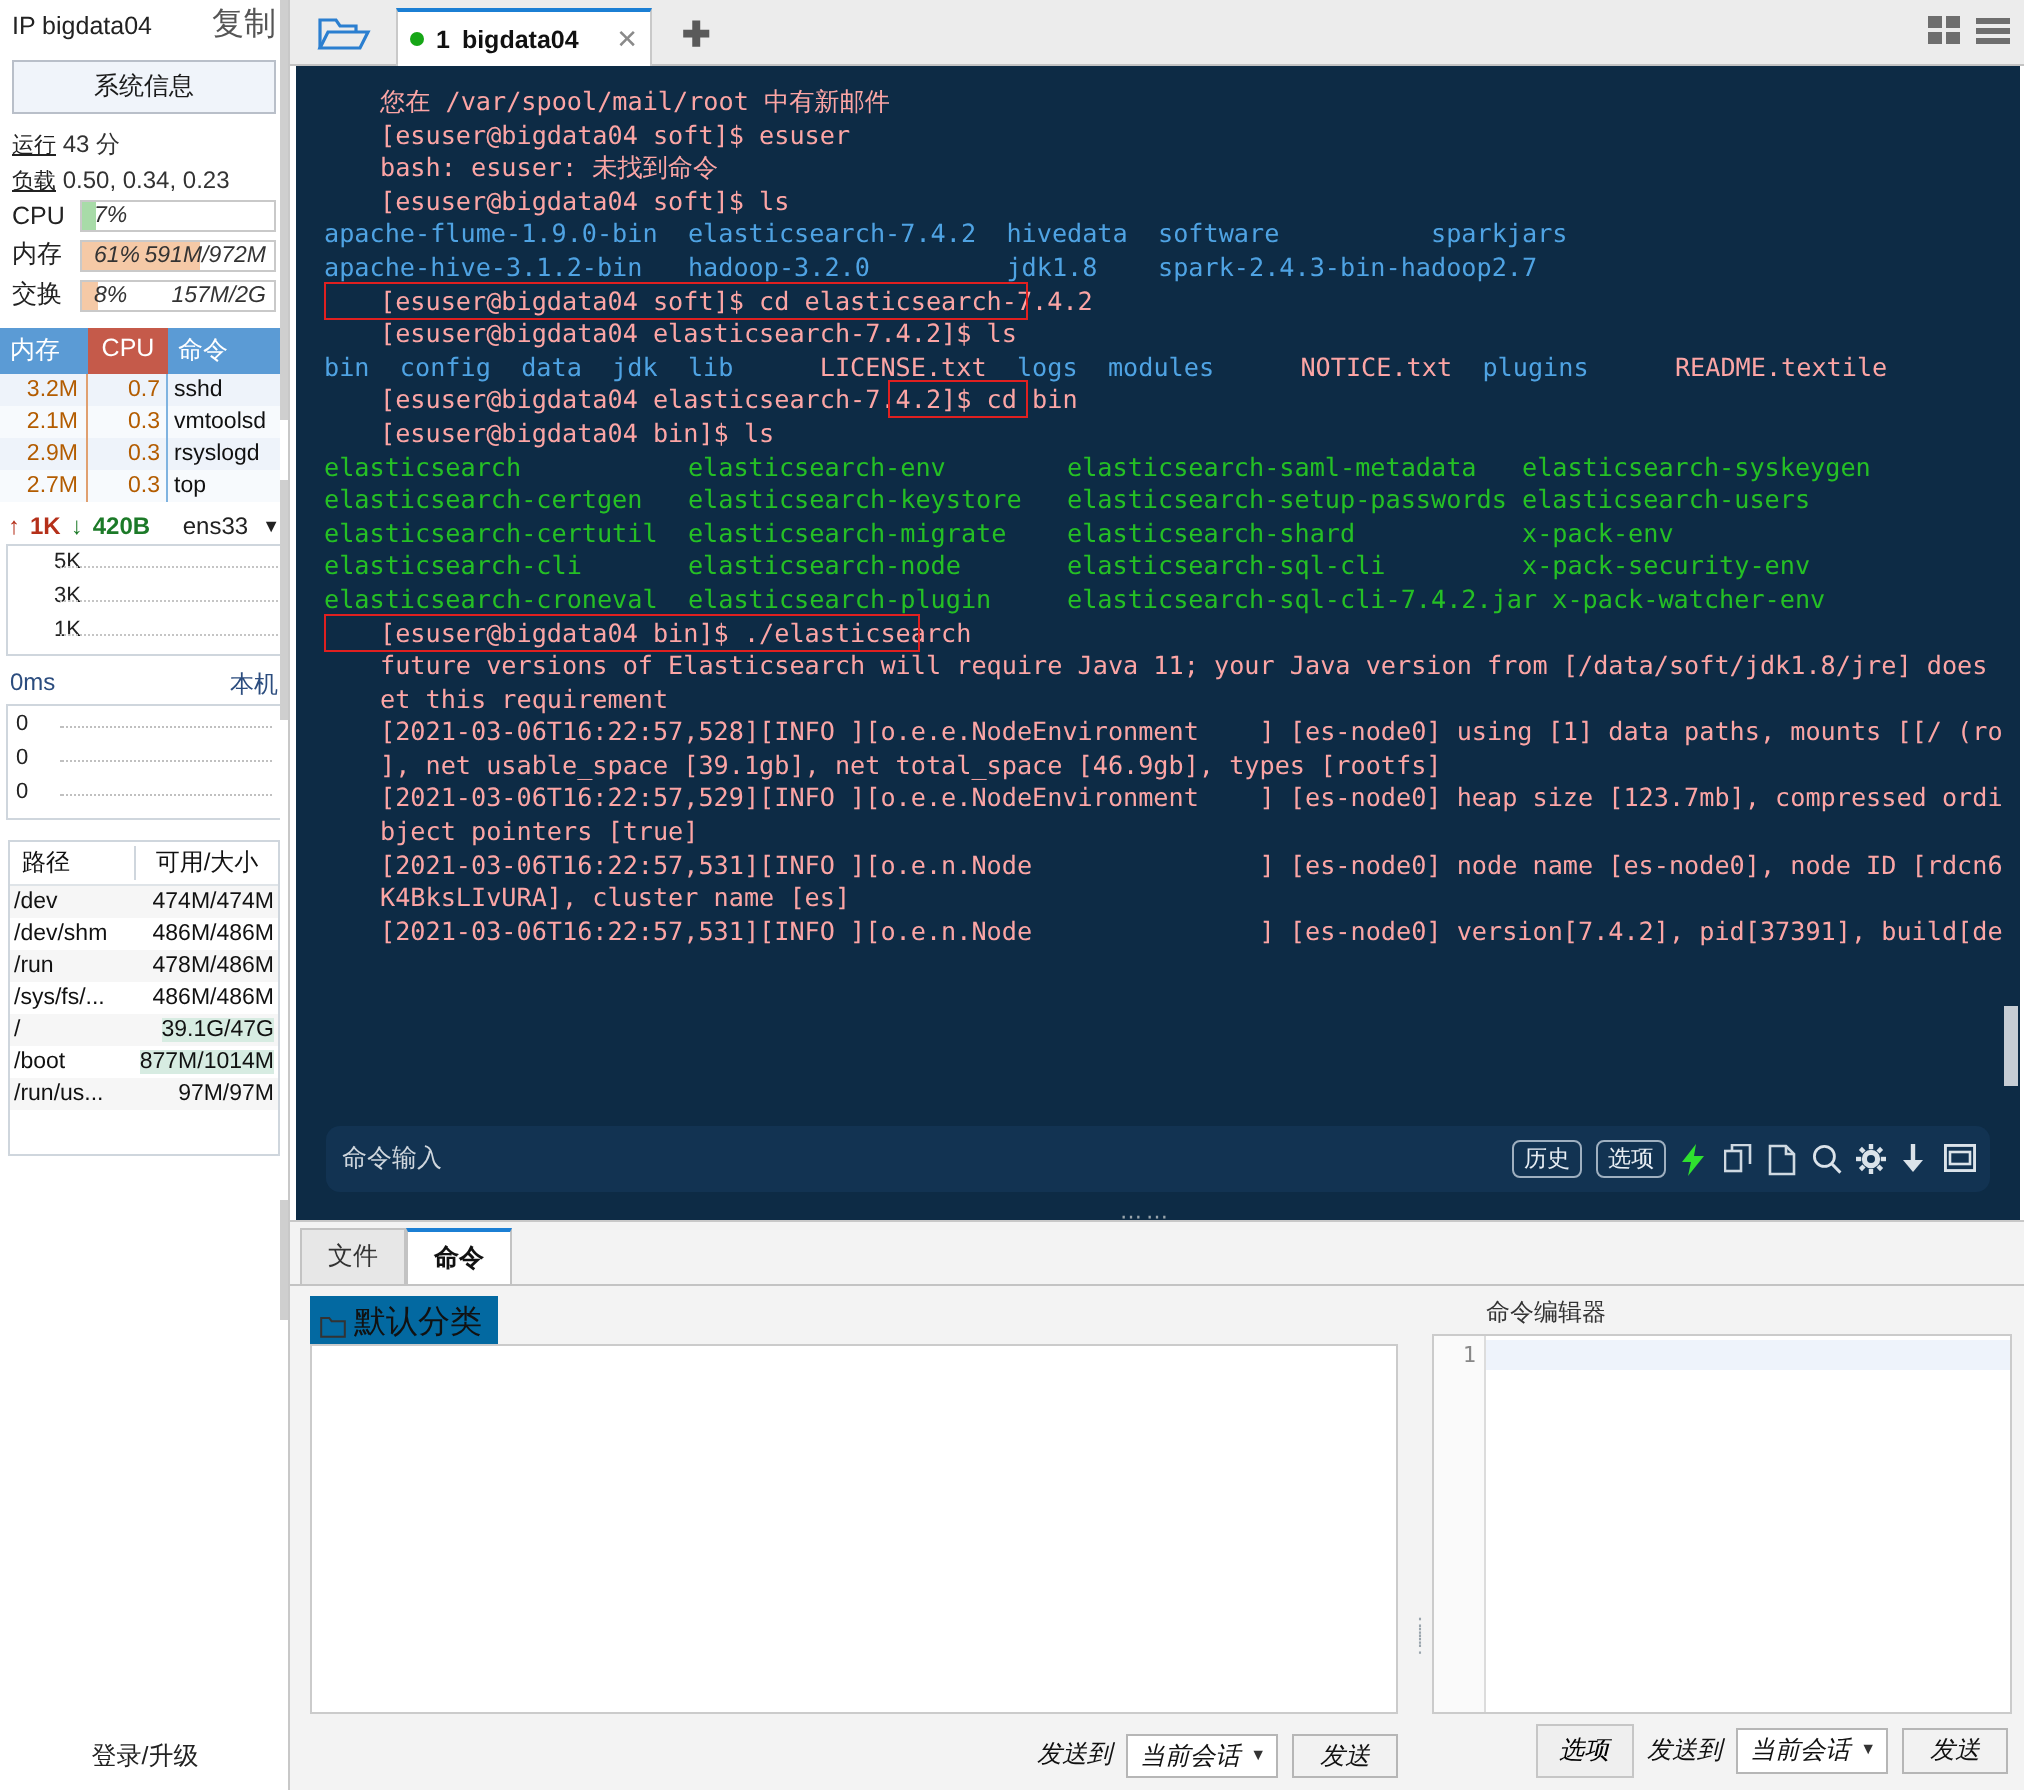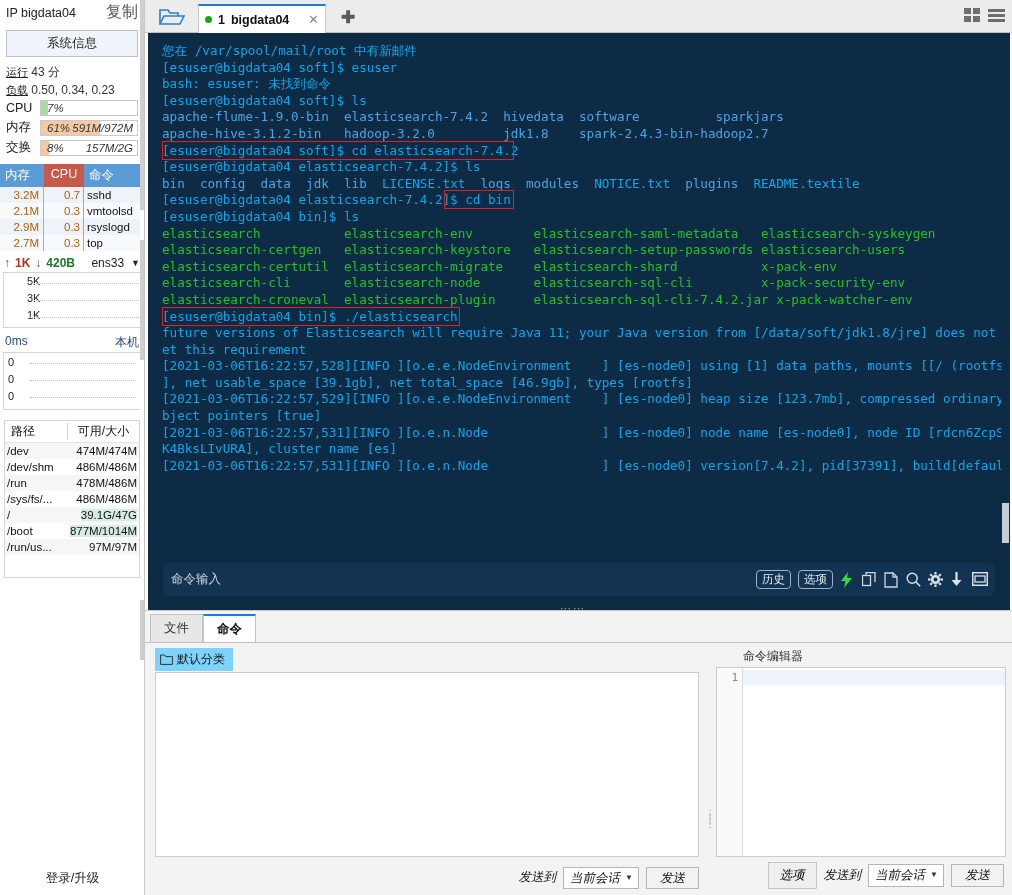--- a/index.html
+++ b/index.html
@@ -123,21 +123,21 @@
     background:#0d2b45; overflow:hidden;
   }
   .term-inner {
     position:absolute; left:14px; top:10px; right:10px;
     font-family: "DejaVu Sans Mono", monospace;
     font-size: 12.6px; line-height: 16.6px; color:#e6e6e6;
     white-space: pre; letter-spacing: 0px;
   }
   .t-blue  { color:#4fa3e3; }
   .t-green { color:#25c025; }
-  .t-white { color:#0ea5e9; }
+  .t-white { color:#fca5a5;margin-left:28px; }
   .hl {
     position:absolute; border:1.5px solid #e02020; pointer-events:none;
   }
   .term-scroll { position:absolute; right:0; top:0; width:9px; height:579px; background:#0d2b45; }
   .term-scroll i { position:absolute; left:1px; width:7px; background:#c6cdd4; }
 
   
   .cmdbar {
     position:absolute; left:163px; top:563px; width:832px; height:33px;
     background:#123352; border-radius:7px; display:flex; align-items:center; padding: 0 8px;
@@ -154,21 +154,21 @@
   .btabs { position:absolute; left:5px; top:3px; display:flex; }
   .btab { height:29px; min-width:53px; padding: 0 13px; display:flex; align-items:center; justify-content:center;
           background:#e7e7e7; border:1px solid #c3c3c3; font-size:12.5px; color:#333; }
   .btab.active { background:#ffffff; border-top:2px solid #1b7fd4; border-bottom:1px solid #fff; color:#111; font-weight:bold; }
   .bsep { position:absolute; left:0; top:31px; width:867px; height:1px; background:#c3c3c3; }
 
   .panel-left { position:absolute; left:5px; top:33px; width:555px; bottom:0; }
   .panel-right { position:absolute; left:566px; top:33px; right:2px; bottom:0; }
 
   .cat-tab { display:inline-flex; align-items:center; gap:4px; margin: 4px 0 0 5px; padding: 3px 8px 3px 5px;
-             background:#7dd3fc; font-size:12px; color:#111; }
+             background:#0369a1; font-size:16px; color:#111; }
   .folder-small { width:13px; height:11px; }
   .listbox { position:absolute; left:5px; top:28px; right:6px; bottom:38px; background:#fff; border:1px solid #cbcbcb; }
   .vdots { position:absolute; left:560px; top:200px; font-size:10px; color:#9aa5ad; line-height:5px; }
 
   .editor-title { position:absolute; left:32px; top:4px; font-size:12px; color:#333; }
   .editor-box { position:absolute; left:5px; top:23px; right:4px; bottom:38px; background:#fff; border:1px solid #cbcbcb; display:flex;}
   .gutter { width:26px; background:#fafafa; border-right:1px solid #dcdcdc; font-size:11px; color:#888;
             text-align:right; padding: 3px 4px 0 0; font-family:"DejaVu Sans Mono", monospace;}
   .edit-area { flex:1; position:relative; }
   .edit-line1 { position:absolute; left:0; right:0; top:2px; height:15px; background:#eef3fb; }

